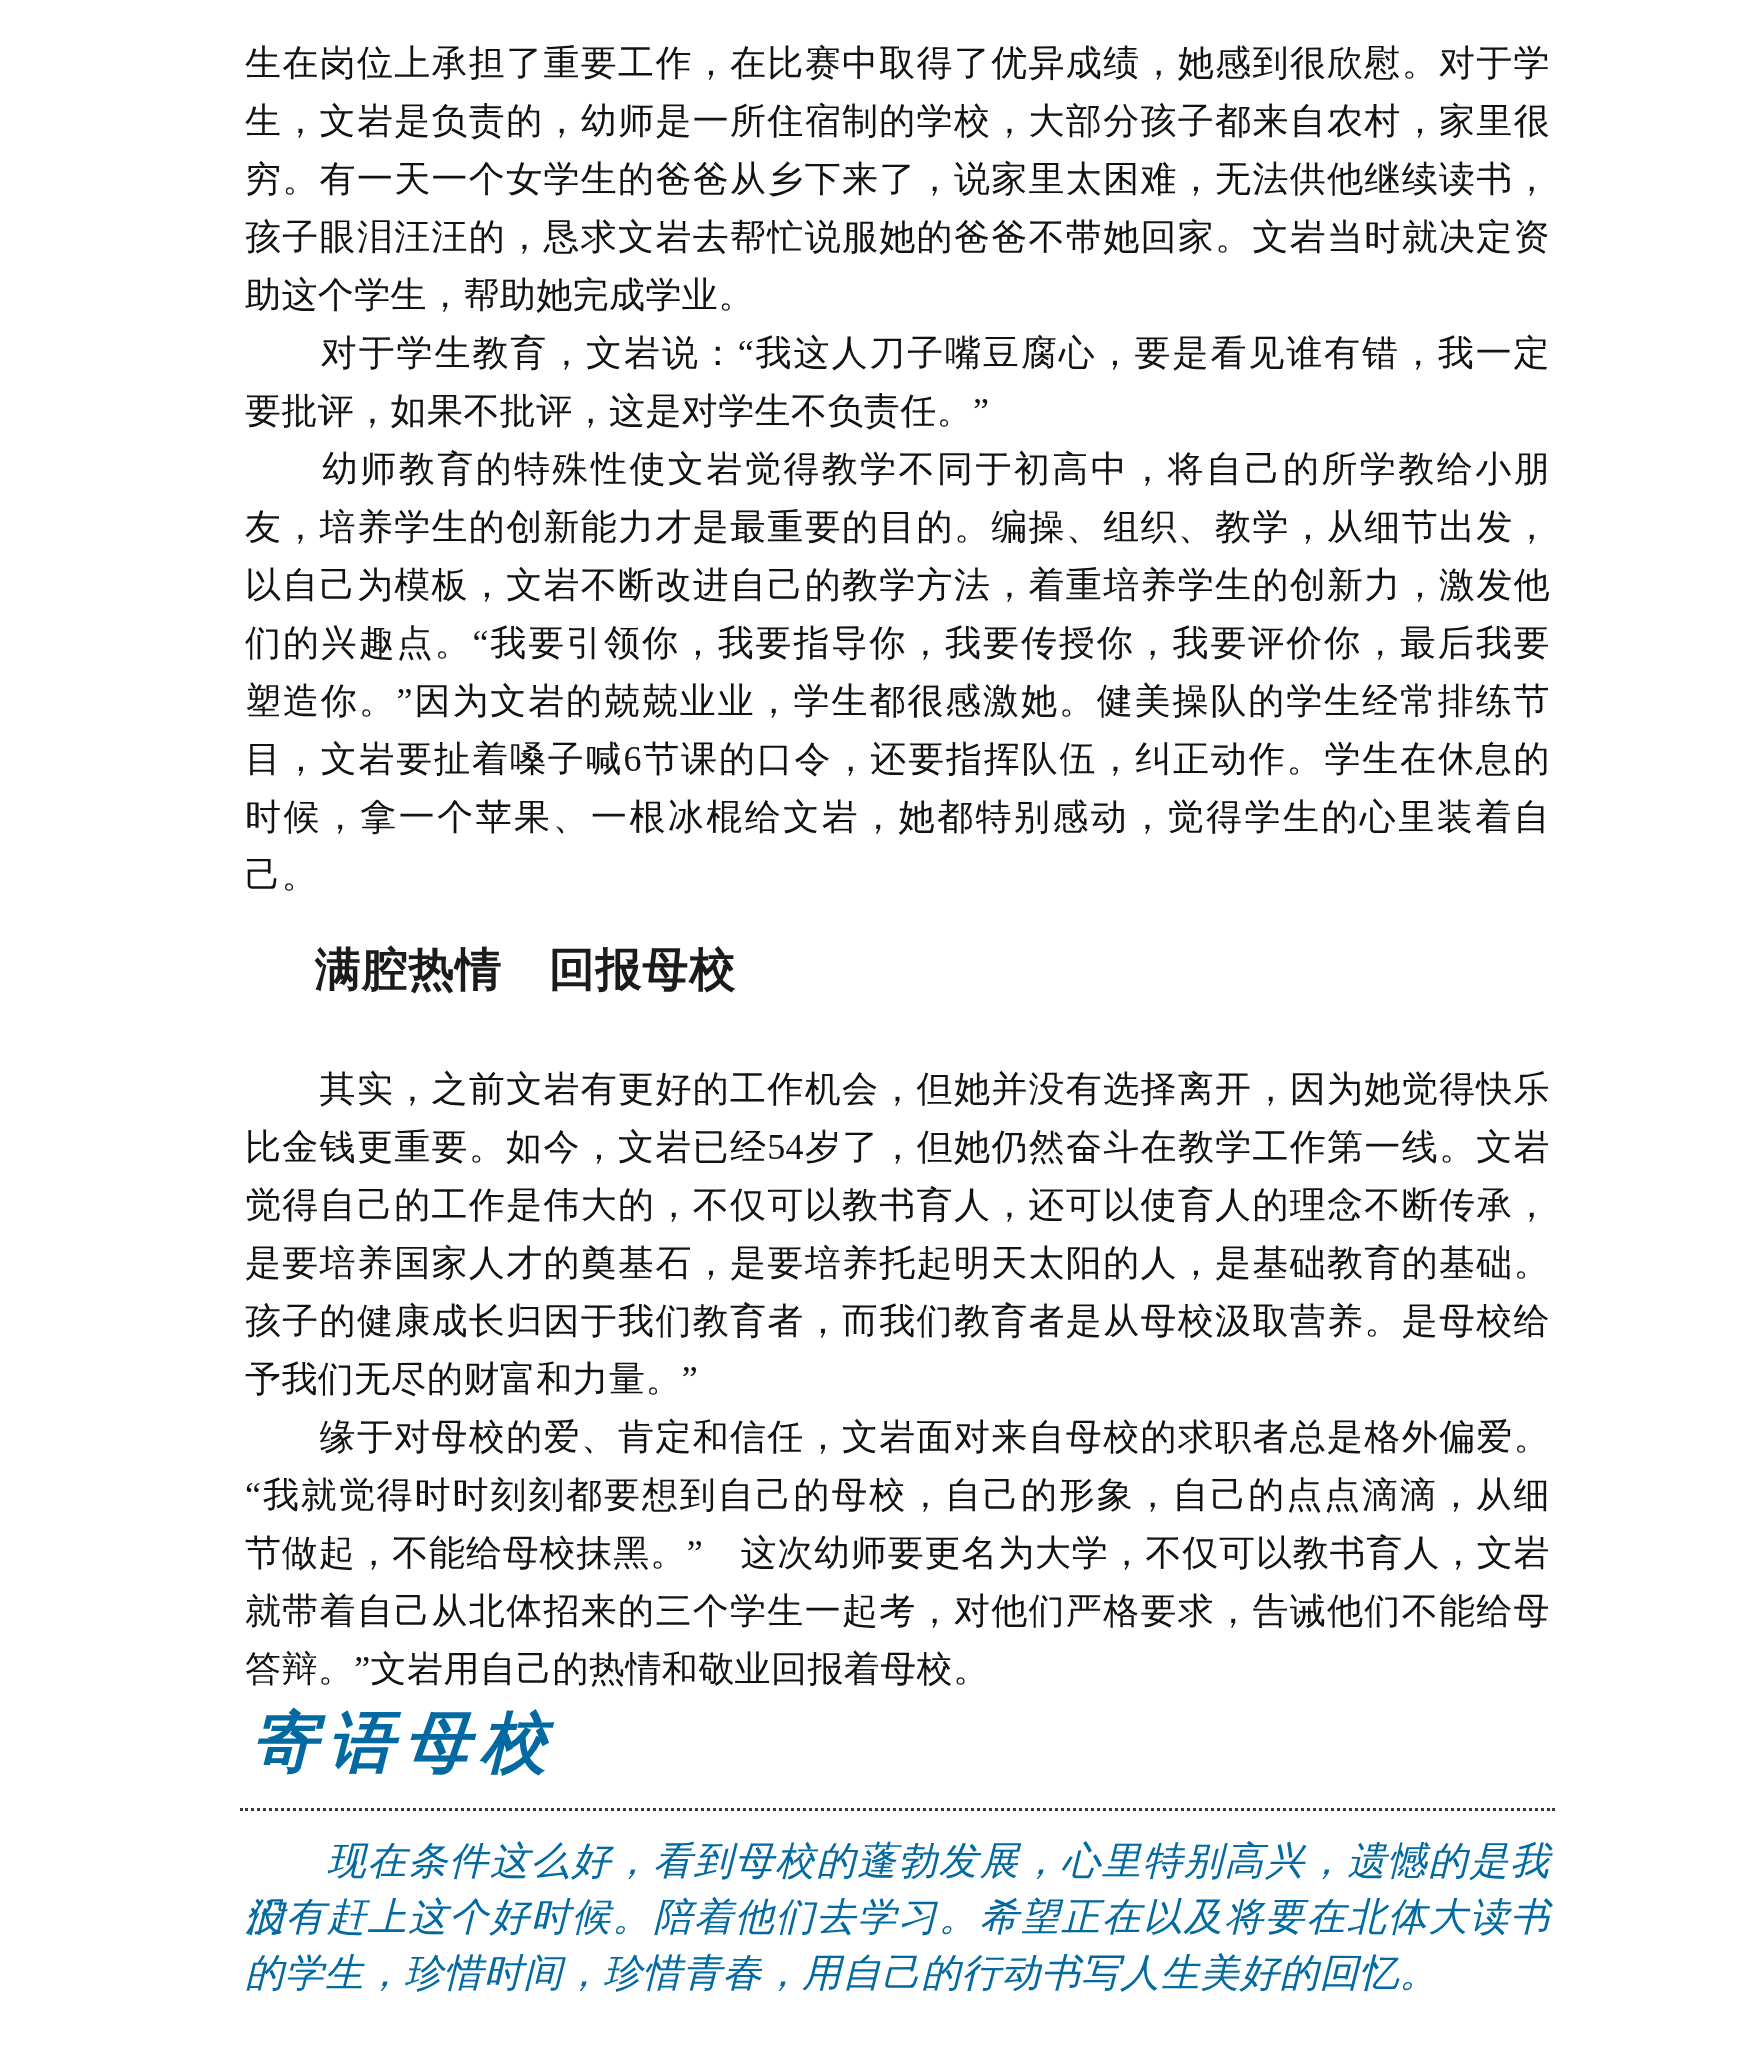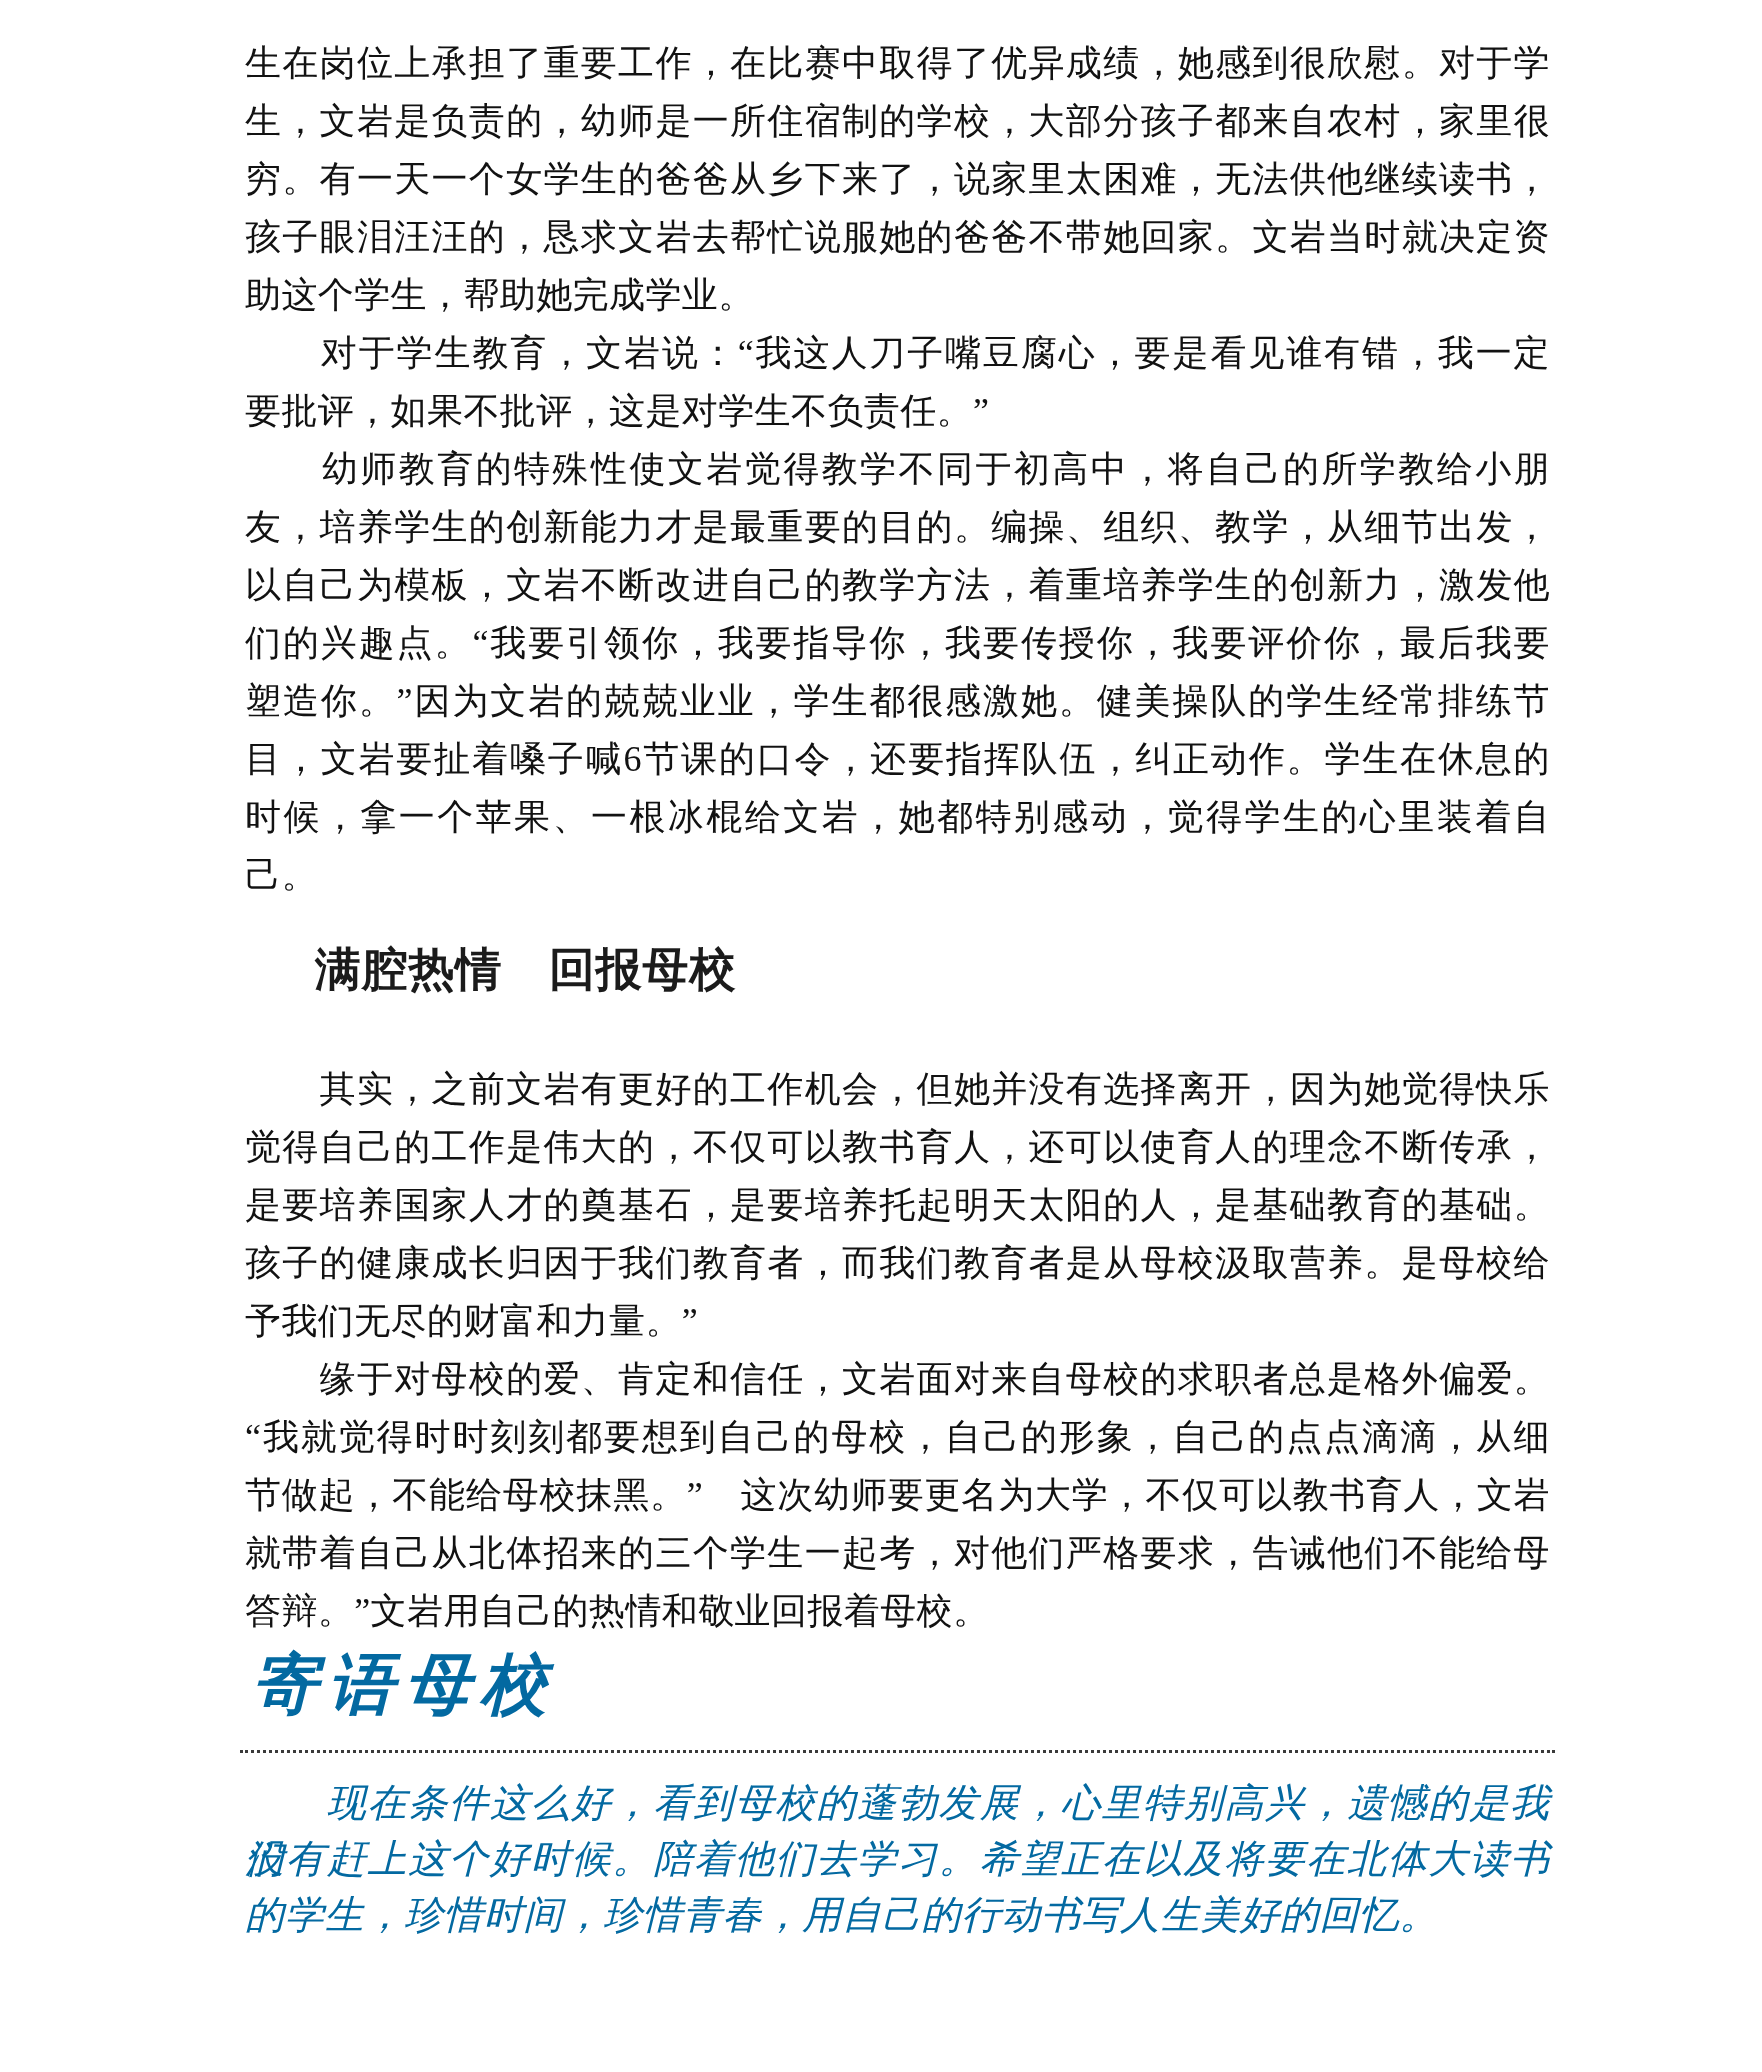--- a/index.html
+++ b/index.html
@@ -120,20 +120,21 @@
         <div class="body-line">塑造你。”因为文岩的兢兢业业，学生都很感激她。健美操队的学生经常排练节</div>
         <div class="body-line">目，文岩要扯着嗓子喊6节课的口令，还要指挥队伍，纠正动作。学生在休息的</div>
         <div class="body-line">时候，拿一个苹果、一根冰棍给文岩，她都特别感动，觉得学生的心里装着自</div>
         <div class="body-line last">己。</div>
       </div>
 
     <h2 class="section-heading">满腔热情　回报母校</h2>
 
     <div class="para">
         <div class="body-line">　　其实，之前文岩有更好的工作机会，但她并没有选择离开，因为她觉得快乐</div>
+        <div class="body-line">比金钱更重要。如今，文岩已经54岁了，但她仍然奋斗在教学工作第一线。文岩</div>
         <div class="body-line">觉得自己的工作是伟大的，不仅可以教书育人，还可以使育人的理念不断传承，</div>
         <div class="body-line">是要培养国家人才的奠基石，是要培养托起明天太阳的人，是基础教育的基础。</div>
         <div class="body-line">孩子的健康成长归因于我们教育者，而我们教育者是从母校汲取营养。是母校给</div>
         <div class="body-line last">予我们无尽的财富和力量。”</div>
       </div>
 
     <div class="para">
         <div class="body-line">　　缘于对母校的爱、肯定和信任，文岩面对来自母校的求职者总是格外偏爱。</div>
         <div class="body-line">“我就觉得时时刻刻都要想到自己的母校，自己的形象，自己的点点滴滴，从细</div>
         <div class="body-line">节做起，不能给母校抹黑。”　这次幼师要更名为大学，不仅可以教书育人，文岩</div>

